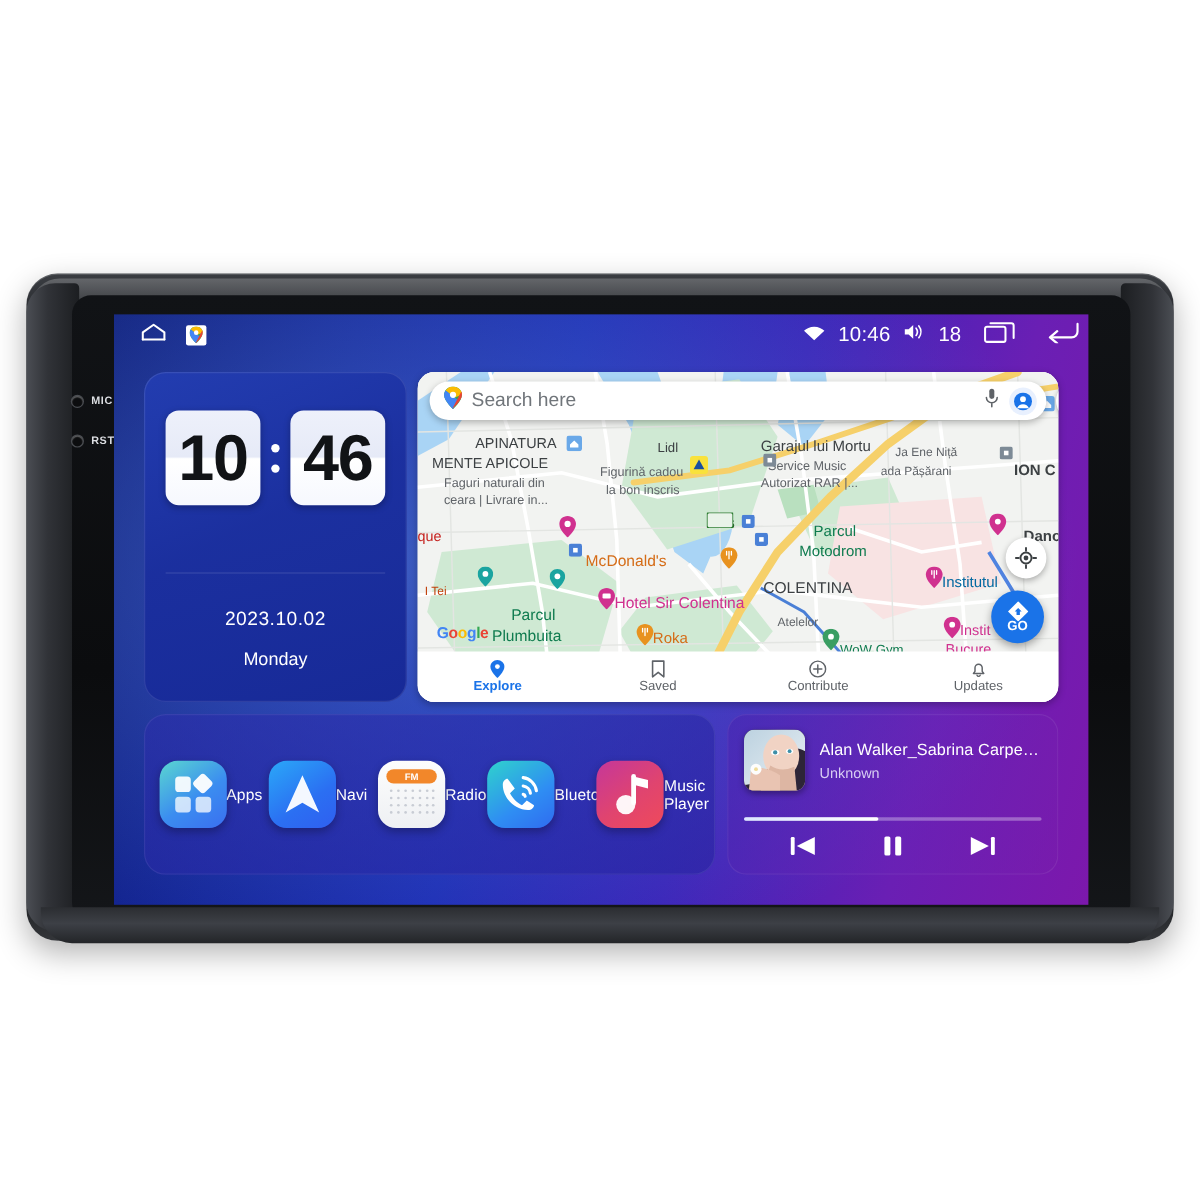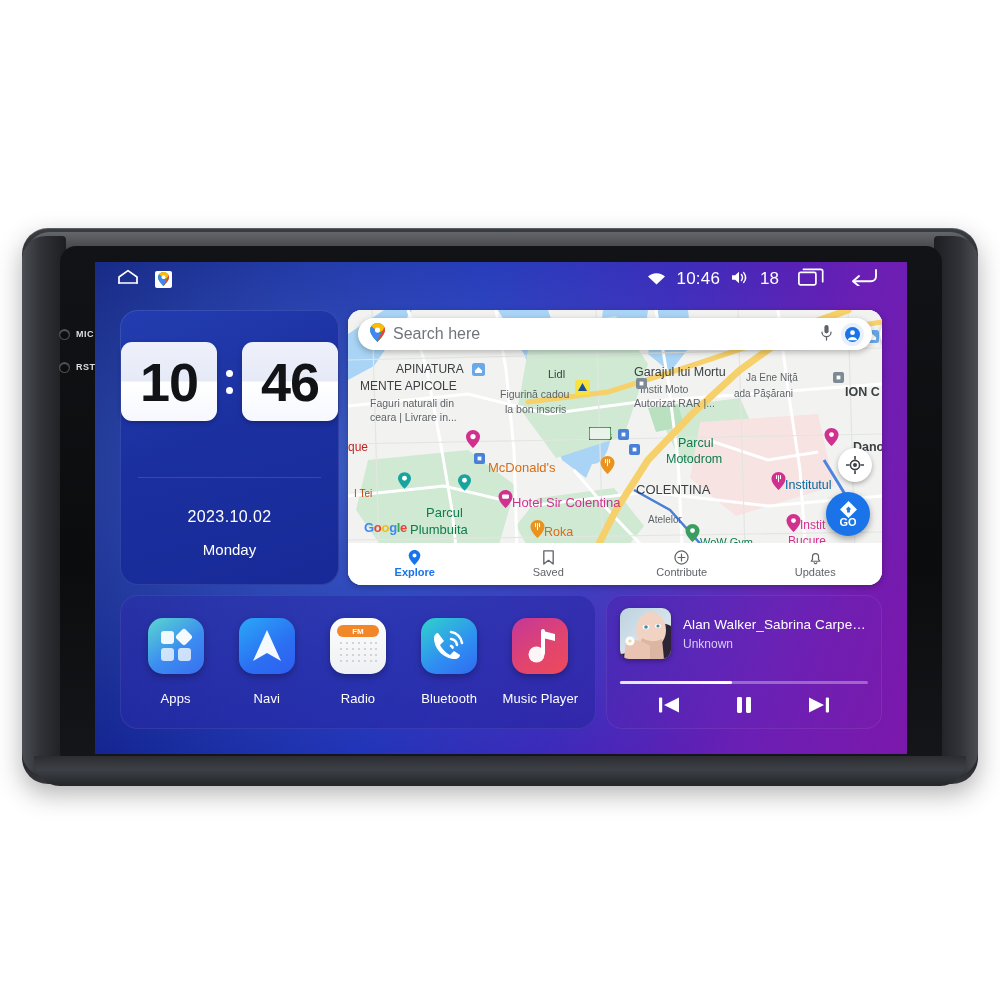--- a/index.html
+++ b/index.html
@@ -82,21 +82,21 @@
     background:
       radial-gradient(120% 130% at 33% 42%, rgba(90,135,215,.55) 0%, rgba(40,70,170,0) 55%),
       linear-gradient(105deg,#0e1d7a 0%,#14259a 22%,#1b2ab4 42%,#3a23b8 62%,#6a1fb4 82%,#7c18ac 100%);
   }
 
   
   .statusbar {
     position: absolute; left: 0; top: 0;
     width: 812px; height: 34px;
     display: flex; align-items: center;
-    padding: 0 30px 0 22px;
+    padding: 0 8px 0 22px;
     color: #ffffff;
   }
   .sb-left { display: flex; align-items: center; gap: 16px; }
   .sb-right { margin-left: auto; display: flex; align-items: center; gap: 11px; }
   .sb-time { font-size: 17px; font-weight: 500; letter-spacing: .2px; }
   .sb-vol-num { font-size: 17px; font-weight: 500; }
 
   .gmaps-tile {
     width: 17px; height: 17px; background: #fff; border-radius: 2px;
     display: flex; align-items: center; justify-content: center;
@@ -109,21 +109,21 @@
     width: 219px; height: 275px;
     border-radius: 18px;
     background: linear-gradient(155deg, rgba(35,62,180,.88) 0%, rgba(26,46,158,.94) 45%, rgba(22,40,150,.96) 100%);
     box-shadow: inset 0 0 0 1px rgba(255,255,255,.10);
   }
   .flipclock {
     position: absolute; left: 0; right: 0; top: 32px;
     display: flex; align-items: center; justify-content: center; gap: 9px;
   }
   .flip-digit {
-    width: 96px; height: 79px;
+    width: 79px; height: 79px;
     border-radius: 11px;
     background: linear-gradient(180deg,#eef1fb 0%,#e6eaf7 49%,#ffffff 51%,#f6f8fe 100%);
     color: #111316;
     font-size: 54px; font-weight: bold; letter-spacing: -1px;
     display: flex; align-items: center; justify-content: center;
     box-shadow: 0 2px 5px rgba(0,0,0,.25);
   }
   .flip-colon {
     display: flex; flex-direction: column; gap: 10px;
   }
@@ -221,21 +221,21 @@
   .dock {
     position: absolute;
     left: 25px; top: 333px;
     width: 476px; height: 134px;
     border-radius: 18px;
     background: linear-gradient(150deg, rgba(44,44,172,.55) 0%, rgba(38,36,160,.58) 100%);
     display: flex; align-items: center; justify-content: space-around;
     padding: 0 10px;
     box-shadow: inset 0 0 0 1px rgba(255,255,255,.07);
   }
-  .dock-app { display: flex; flex-direction: column; align-items: center; gap: 17px; width: 86px; }
+  .dock-app { display: flex; flex-direction: row; align-items: center; gap: 0; width: 86px; }
   .dock-icon { width: 56px; height: 56px; border-radius: 15px; position: relative; box-shadow: 0 3px 7px rgba(0,0,0,.28); }
   .dock-label { color: #fff; font-size: 13px; letter-spacing: .1px; }
 
   .ic-apps { background: linear-gradient(145deg,#5ad7d0 0%,#3b8df0 55%,#3a6ff0 100%); }
   .ic-navi { background: linear-gradient(145deg,#2aa8f8 0%,#2b6ff2 60%,#2f5ff0 100%); }
   .ic-radio { background: linear-gradient(180deg,#fdfdfd 0%,#eef0f3 100%); }
   .ic-bt   { background: linear-gradient(145deg,#2fd3cc 0%,#2f8df3 60%,#2f6bf0 100%); }
   .ic-music{ background: linear-gradient(145deg,#c5379a 0%,#e0446f 55%,#ef4a5b 100%); }
 
   
@@ -489,21 +489,21 @@
 
         <div id="map-labels">
             <div class="mp-label" style="left: 48px; top: 52px; font-size: 12px; color: rgb(60, 64, 67); font-weight: normal;">APINATURA</div>
             <div class="mp-label" style="left: 12px; top: 69px; font-size: 12px; color: rgb(60, 64, 67); font-weight: normal;">MENTE APICOLE</div>
             <div class="mp-label" style="left: 22px; top: 87px; font-size: 10.5px; color: rgb(95, 99, 104); font-weight: normal;">Faguri naturali din</div>
             <div class="mp-label" style="left: 22px; top: 101px; font-size: 10.5px; color: rgb(95, 99, 104); font-weight: normal;">ceara | Livrare in...</div>
             <div class="mp-label" style="left: 200px; top: 58px; font-size: 11px; color: rgb(60, 64, 67); font-weight: normal;">Lidl</div>
             <div class="mp-label" style="left: 152px; top: 78px; font-size: 10.5px; color: rgb(95, 99, 104); font-weight: normal;">Figurină cadou</div>
             <div class="mp-label" style="left: 157px; top: 93px; font-size: 10.5px; color: rgb(95, 99, 104); font-weight: normal;">la bon inscris</div>
             <div class="mp-label" style="left: 286px; top: 55px; font-size: 12.5px; color: rgb(60, 64, 67); font-weight: normal;">Garajul lui Mortu</div>
-            <div class="mp-label" style="left: 292px; top: 73px; font-size: 10.5px; color: rgb(95, 99, 104); font-weight: normal;">Instit Moto</div>
+            <div class="mp-label" style="left: 292px; top: 73px; font-size: 10.5px; color: rgb(95, 99, 104); font-weight: normal;">Service Music</div>
             <div class="mp-label" style="left: 286px; top: 87px; font-size: 10.5px; color: rgb(95, 99, 104); font-weight: normal;">Autorizat RAR |...</div>
             <div class="mp-label" style="left: 497px; top: 75px; font-size: 12.5px; color: rgb(60, 64, 67); font-weight: bold;">ION C</div>
             <div class="mp-label" style="left: 0px; top: 130px; font-size: 12px; color: rgb(197, 34, 31); font-weight: normal;">que</div>
             <div class="mp-label" style="left: 140px; top: 150px; font-size: 13px; color: rgb(213, 108, 23); font-weight: normal;">McDonald's</div>
             <div class="mp-label" style="left: 248px; top: 122px; font-size: 9px; color: rgb(27, 94, 32); font-weight: bold;">E85</div>
             <div class="mp-label" style="left: 330px; top: 126px; font-size: 12.5px; color: rgb(15, 123, 79); font-weight: normal;">Parcul</div>
             <div class="mp-label" style="left: 318px; top: 142px; font-size: 12.5px; color: rgb(15, 123, 79); font-weight: normal;">Motodrom</div>
             <div class="mp-label" style="left: 505px; top: 130px; font-size: 12.5px; color: rgb(60, 64, 67); font-weight: bold;">Dano</div>
             <div class="mp-label" style="left: 6px; top: 178px; font-size: 10px; color: #c2410c; font-weight: normal;">I Tei</div>
             <div class="mp-label" style="left: 164px; top: 185px; font-size: 13px; color: rgb(208, 49, 143); font-weight: normal;">Hotel Sir Colentina</div>

